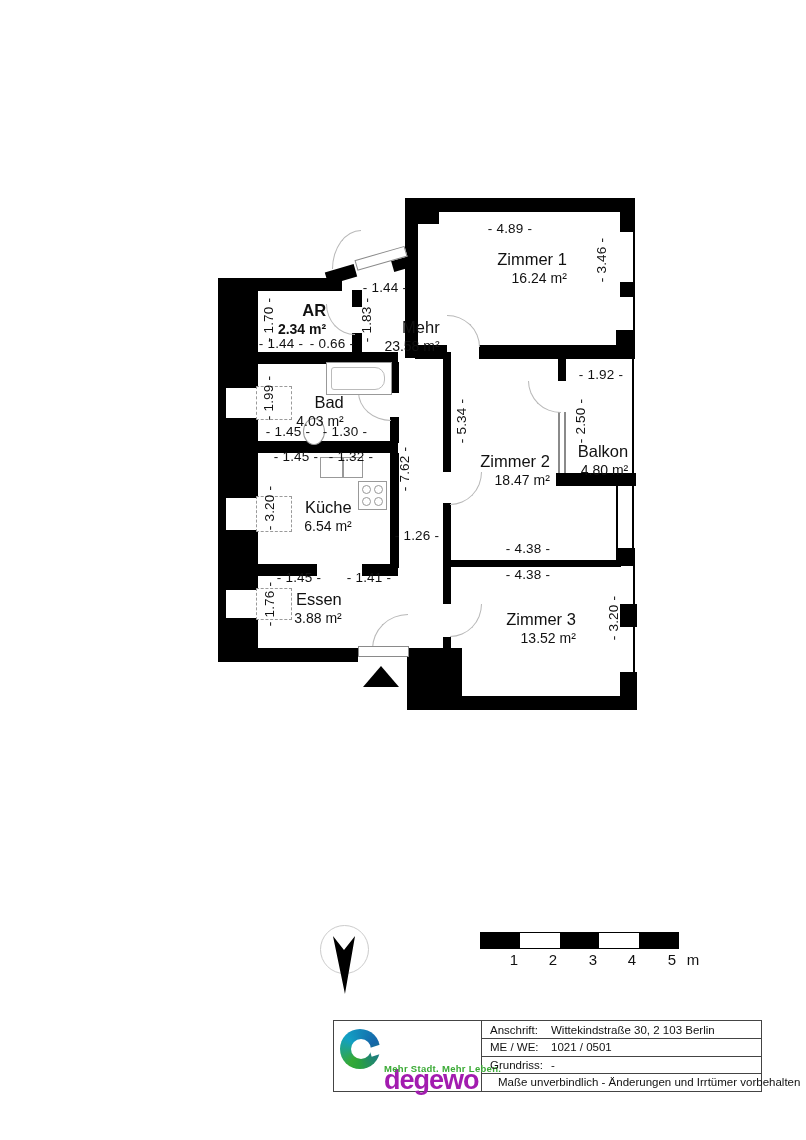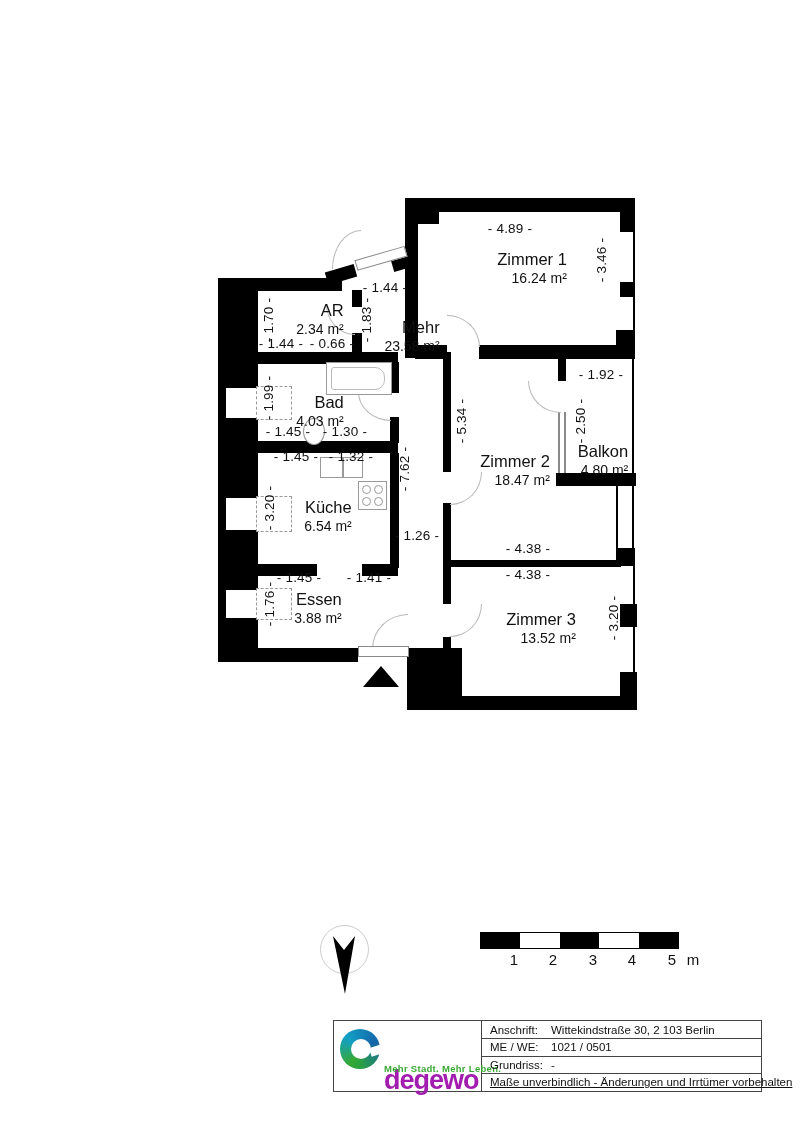--- a/index.html
+++ b/index.html
@@ -23,21 +23,21 @@
   .north-needle{position:absolute;width:24px;height:58px;background:#000;clip-path:polygon(4% 0%,50% 24%,96% 0%,54% 100%);}
   .scalebar{position:absolute;left:480px;top:932px;width:197px;height:15px;border:1px solid #000;display:flex;}
   .scalebar .seg{height:100%;flex:1;}
   .s-black{background:#000;} .s-white{background:#fff;}
   .scale-num{position:absolute;top:951px;transform:translateX(-50%);font-size:15px;}
   .tblock{position:absolute;left:333px;top:1020px;width:427px;height:70px;border:1px solid #444;}
   .tb-divider{position:absolute;left:147px;top:0;width:1px;height:70px;background:#444;}
   .tb-hline{position:absolute;left:147px;width:280px;height:1px;background:#444;}
   .tb-label{position:absolute;left:156px;font-size:11.5px;transform:translateY(-50%);}
   .tb-value{position:absolute;left:217px;font-size:11.5px;transform:translateY(-50%);}
-  .tb-disc{position:absolute;left:156px;font-size:11.5px;transform:translateY(-50%);white-space:nowrap;text-decoration:underline;}
+  .tb-disc{position:absolute;left:164px;font-size:11.5px;transform:translateY(-50%);white-space:nowrap;}
   .logo-mark{position:absolute;left:6px;top:8px;width:40px;height:40px;border-radius:50%;
     background:conic-gradient(from 215deg,#35a936,#12a0c4 95deg,#1566a9 210deg,#2ba33c 330deg,#35a936);}
   .logo-mark::before{content:"";position:absolute;left:11px;top:10px;width:20px;height:20px;background:#fff;border-radius:50%;}
   .logo-mark::after{content:"";position:absolute;right:-3px;top:17px;width:13px;height:9px;background:#fff;transform:rotate(-18deg);}
   .logo-word{position:absolute;left:50px;top:4px;font-size:27px;font-weight:bold;color:#a21caf;letter-spacing:-1px;margin-top:40px;}
   .logo-tag{position:absolute;left:50px;top:42px;font-size:9.5px;font-weight:bold;color:#3aaa35;letter-spacing:.3px;white-space:nowrap;}
 </style>
 </head>
 <body>
 
@@ -114,21 +114,21 @@
     <div class="fixture" style="left:15px;top:3px;width:7px;height:7px;border-radius:50%;"></div>
     <div class="fixture" style="left:3px;top:15px;width:7px;height:7px;border-radius:50%;"></div>
     <div class="fixture" style="left:15px;top:15px;width:7px;height:7px;border-radius:50%;"></div>
   </div>
   <div class="tri" style="left:363px;top:666px;width:36px;height:21px;"></div>
 
   <div class="room" style="left:532px;top:268px;">
     <div class="rn">Zimmer 1</div>
       <div class="ra">16.24 m²</div>
   </div>
-  <div class="room" style="left:320px;top:319px;">
+  <div class="room" style="left:302px;top:319px;font-weight:bold;">
     <div class="rn">AR</div>
       <div class="ra">2.34 m²</div>
   </div>
   <div class="room" style="left:412px;top:336px;">
     <div class="rn">Mehr</div>
       <div class="ra">23.58 m²</div>
   </div>
   <div class="room" style="left:320px;top:411px;">
     <div class="rn">Bad</div>
       <div class="ra">4.03 m²</div>

